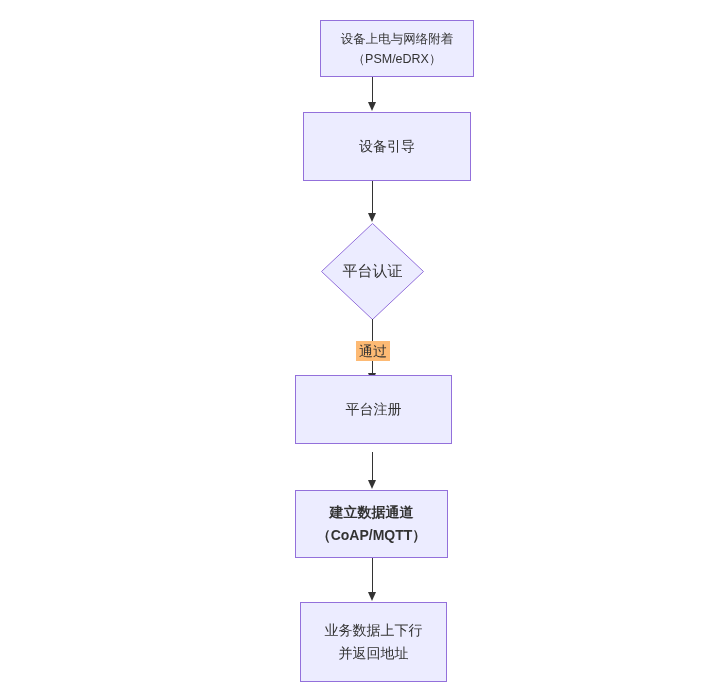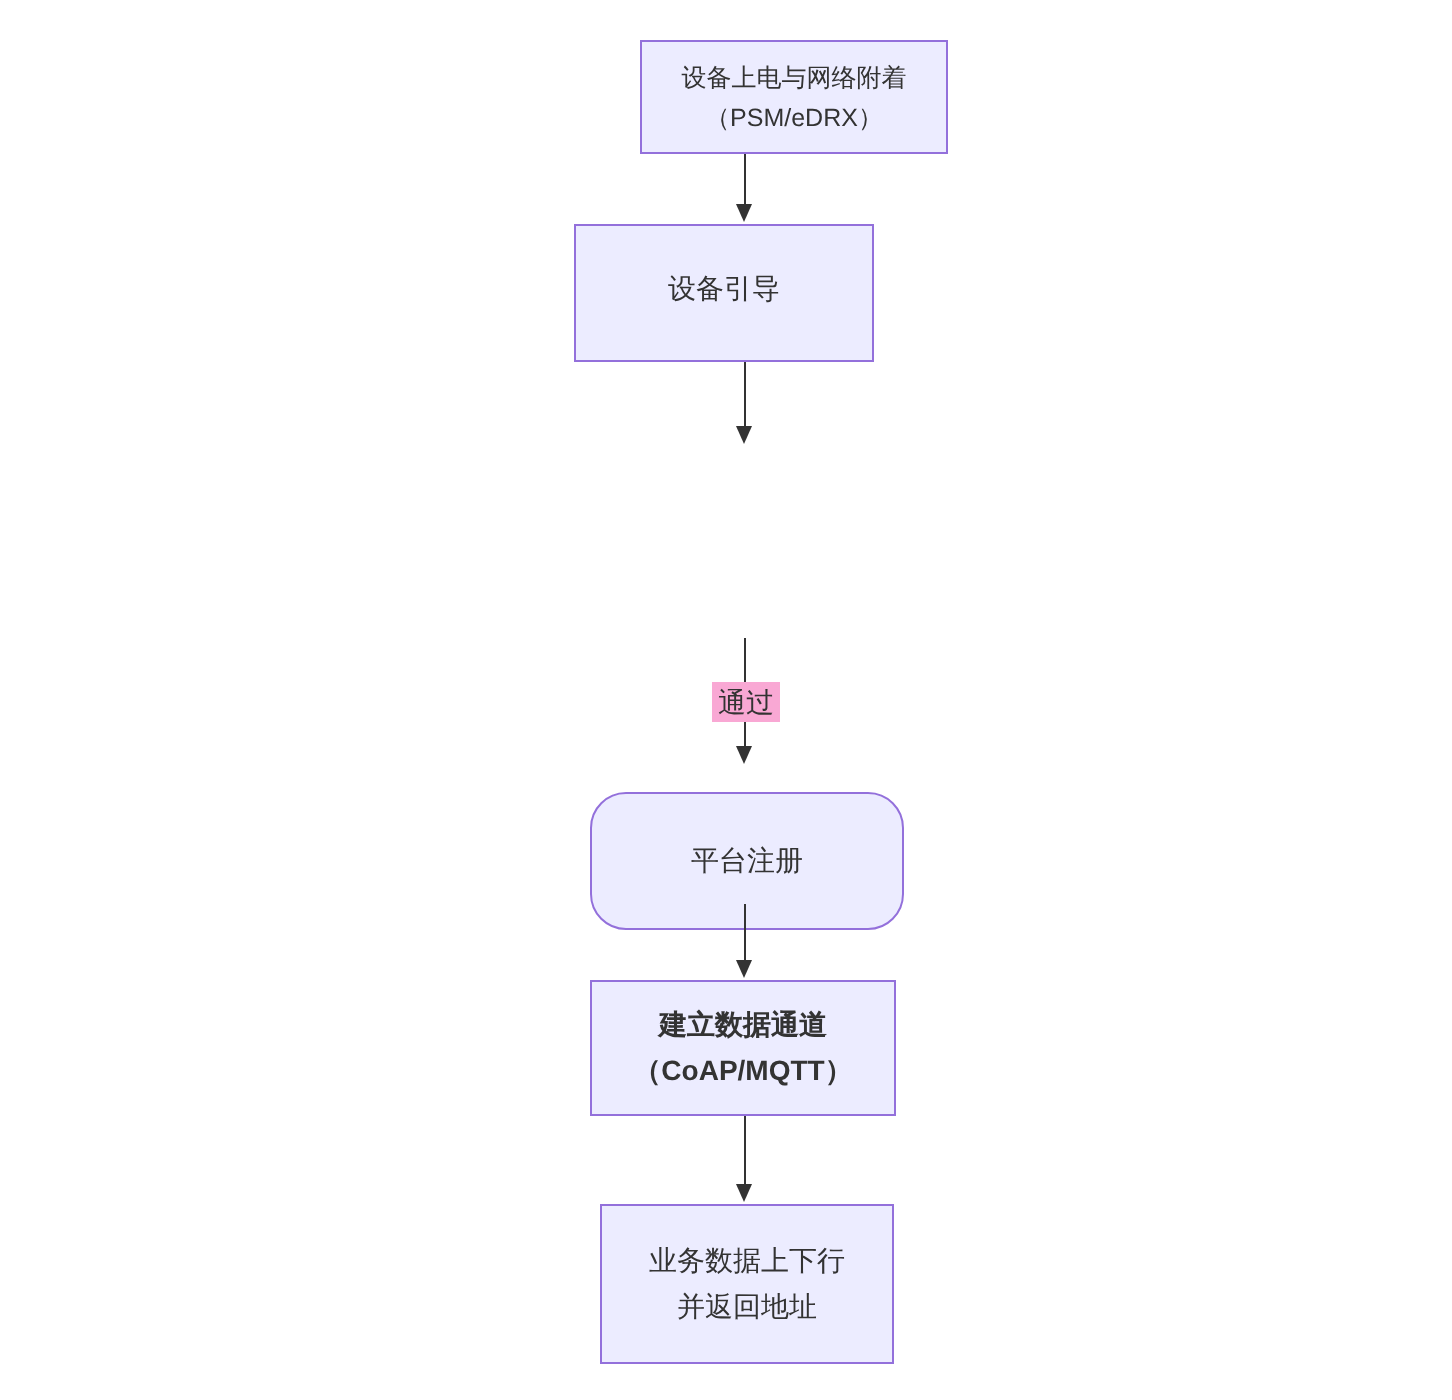--- a/index.html
+++ b/index.html
@@ -24,22 +24,22 @@
     display: flex;
     flex-direction: column;
     align-items: center;
     justify-content: center;
     text-align: center;
     font-size: 14px;
     line-height: 23px;
     white-space: nowrap;
   }
   .node-1 { left: 296px; top: 20px;  width: 154px; height: 57px; font-size: 12.5px; line-height: 20px; margin-left: 24px; }
-  .node-2 { left: 287px; top: 112px; width: 150px; height: 69px; font-family: Liberation Mono, monospace; }
-  .node-4 { left: 295px; top: 396px; width: 157px; height: 69px; border-radius: 18px; }
+  .node-2 { left: 303px; top: 112px; width: 168px; height: 69px; }
+  .node-4 { left: 295px; top: 375px; width: 157px; height: 69px; }
   .node-5 { left: 295px; top: 490px; width: 153px; height: 68px; font-weight: bold; }
   .node-6 { left: 300px; top: 602px; width: 147px; height: 80px; }
   .diamond-wrap {
     position: absolute;
     left: 321px; top: 223px;
     width: 103px; height: 97px;
   }
   .diamond-wrap svg { display: block; }
   .diamond-label {
     position: absolute;
@@ -71,21 +71,21 @@
   .head-1 { top: 102px; }
   .head-2 { top: 213px; }
   .head-3 { top: 373px; }
   .head-4 { top: 480px; }
   .head-5 { top: 592px; }
   .edge-label {
     position: absolute;
     left: 373px;
     top: 341px;
     transform: translateX(-50%);
-    background: #f9a8d4;
+    background: #fdba74;
     padding: 1px 3px;
     font-size: 14px;
     line-height: 18px;
     white-space: nowrap;
     z-index: 2;
   }
 </style>
 </head>
 <body>
 
@@ -99,20 +99,26 @@
   <div class="edge-line line-1"></div>
   <div class="arrowhead head-1"></div>
 
   <div class="rect-node node-2">
     <div>设备引导</div>
   </div>
 
   <div class="edge-line line-2"></div>
   <div class="arrowhead head-2"></div>
 
+  <div class="diamond-wrap">
+    <svg width="103" height="97" viewBox="0 0 103 97">
+      <polygon points="51.5,0.5 102.5,48.5 51.5,96.5 0.5,48.5" fill="#ECECFF" stroke="#9370DB" stroke-width="1"></polygon>
+    </svg>
+    <div class="diamond-label">平台认证</div>
+  </div>
 
   <div class="edge-line line-3"></div>
   <div class="edge-label">通过</div>
   <div class="arrowhead head-3"></div>
 
   <div class="rect-node node-4">
     <div>平台注册</div>
   </div>
 
   <div class="edge-line line-4"></div>

